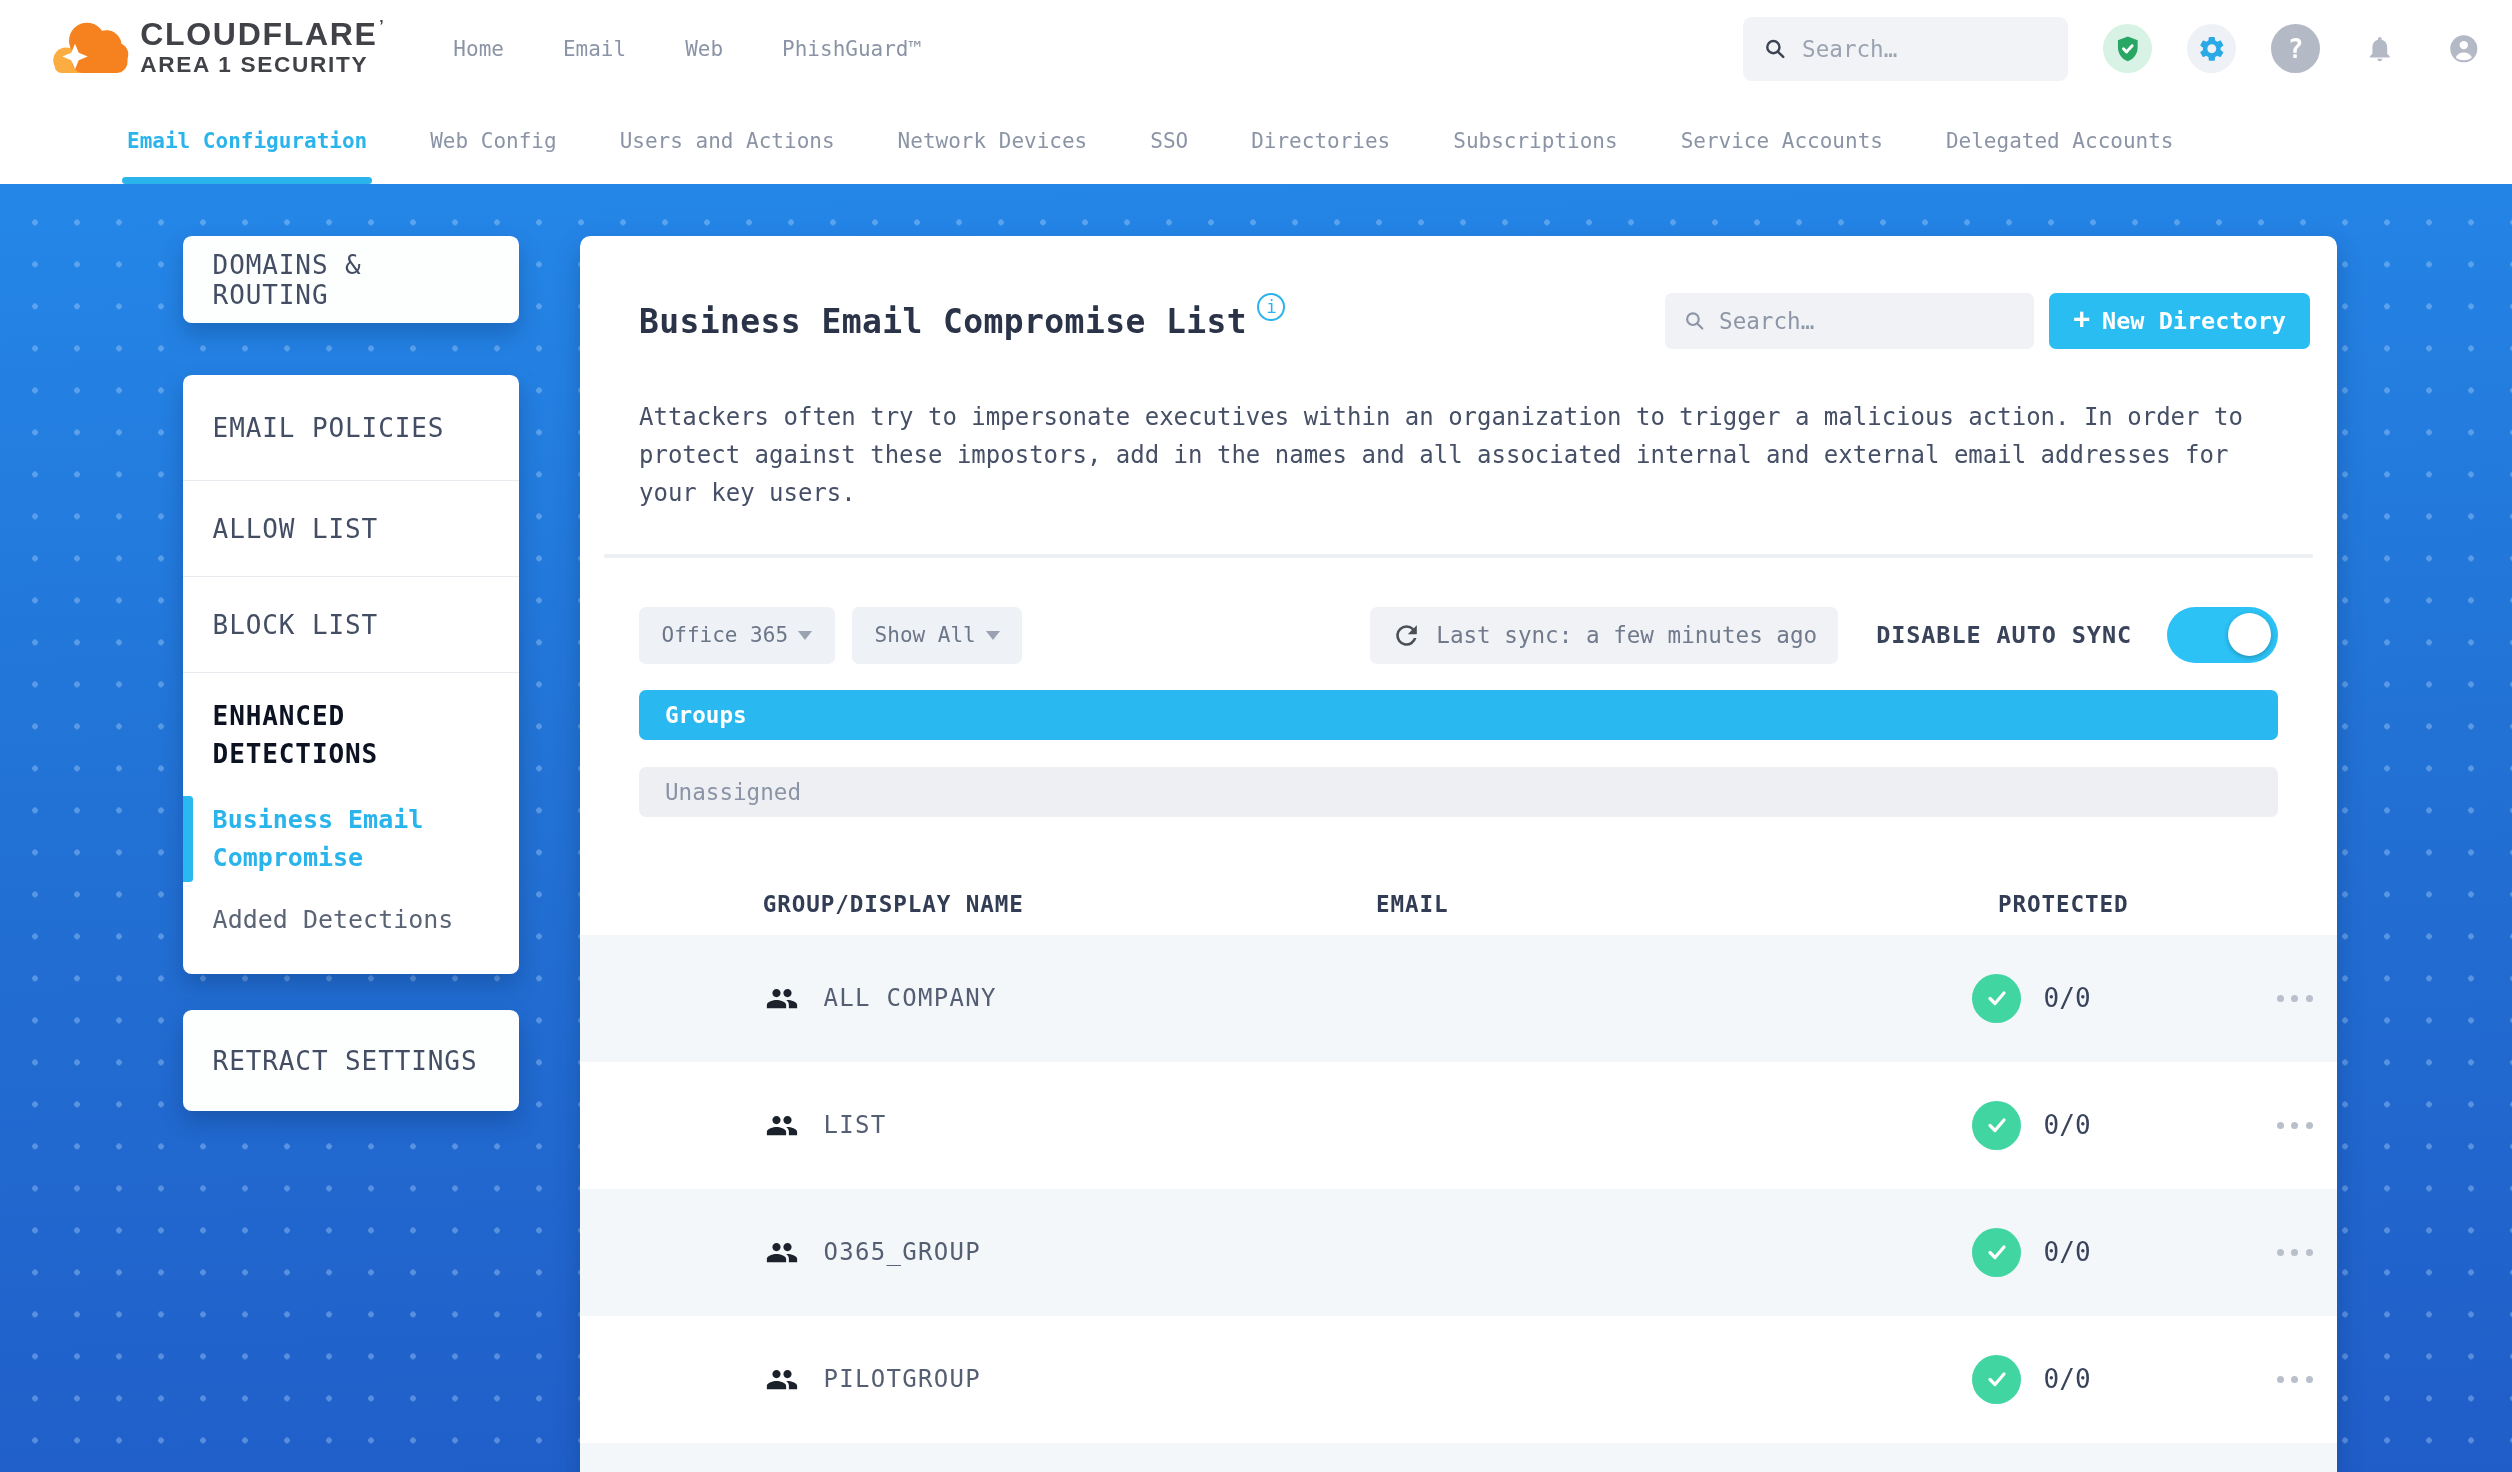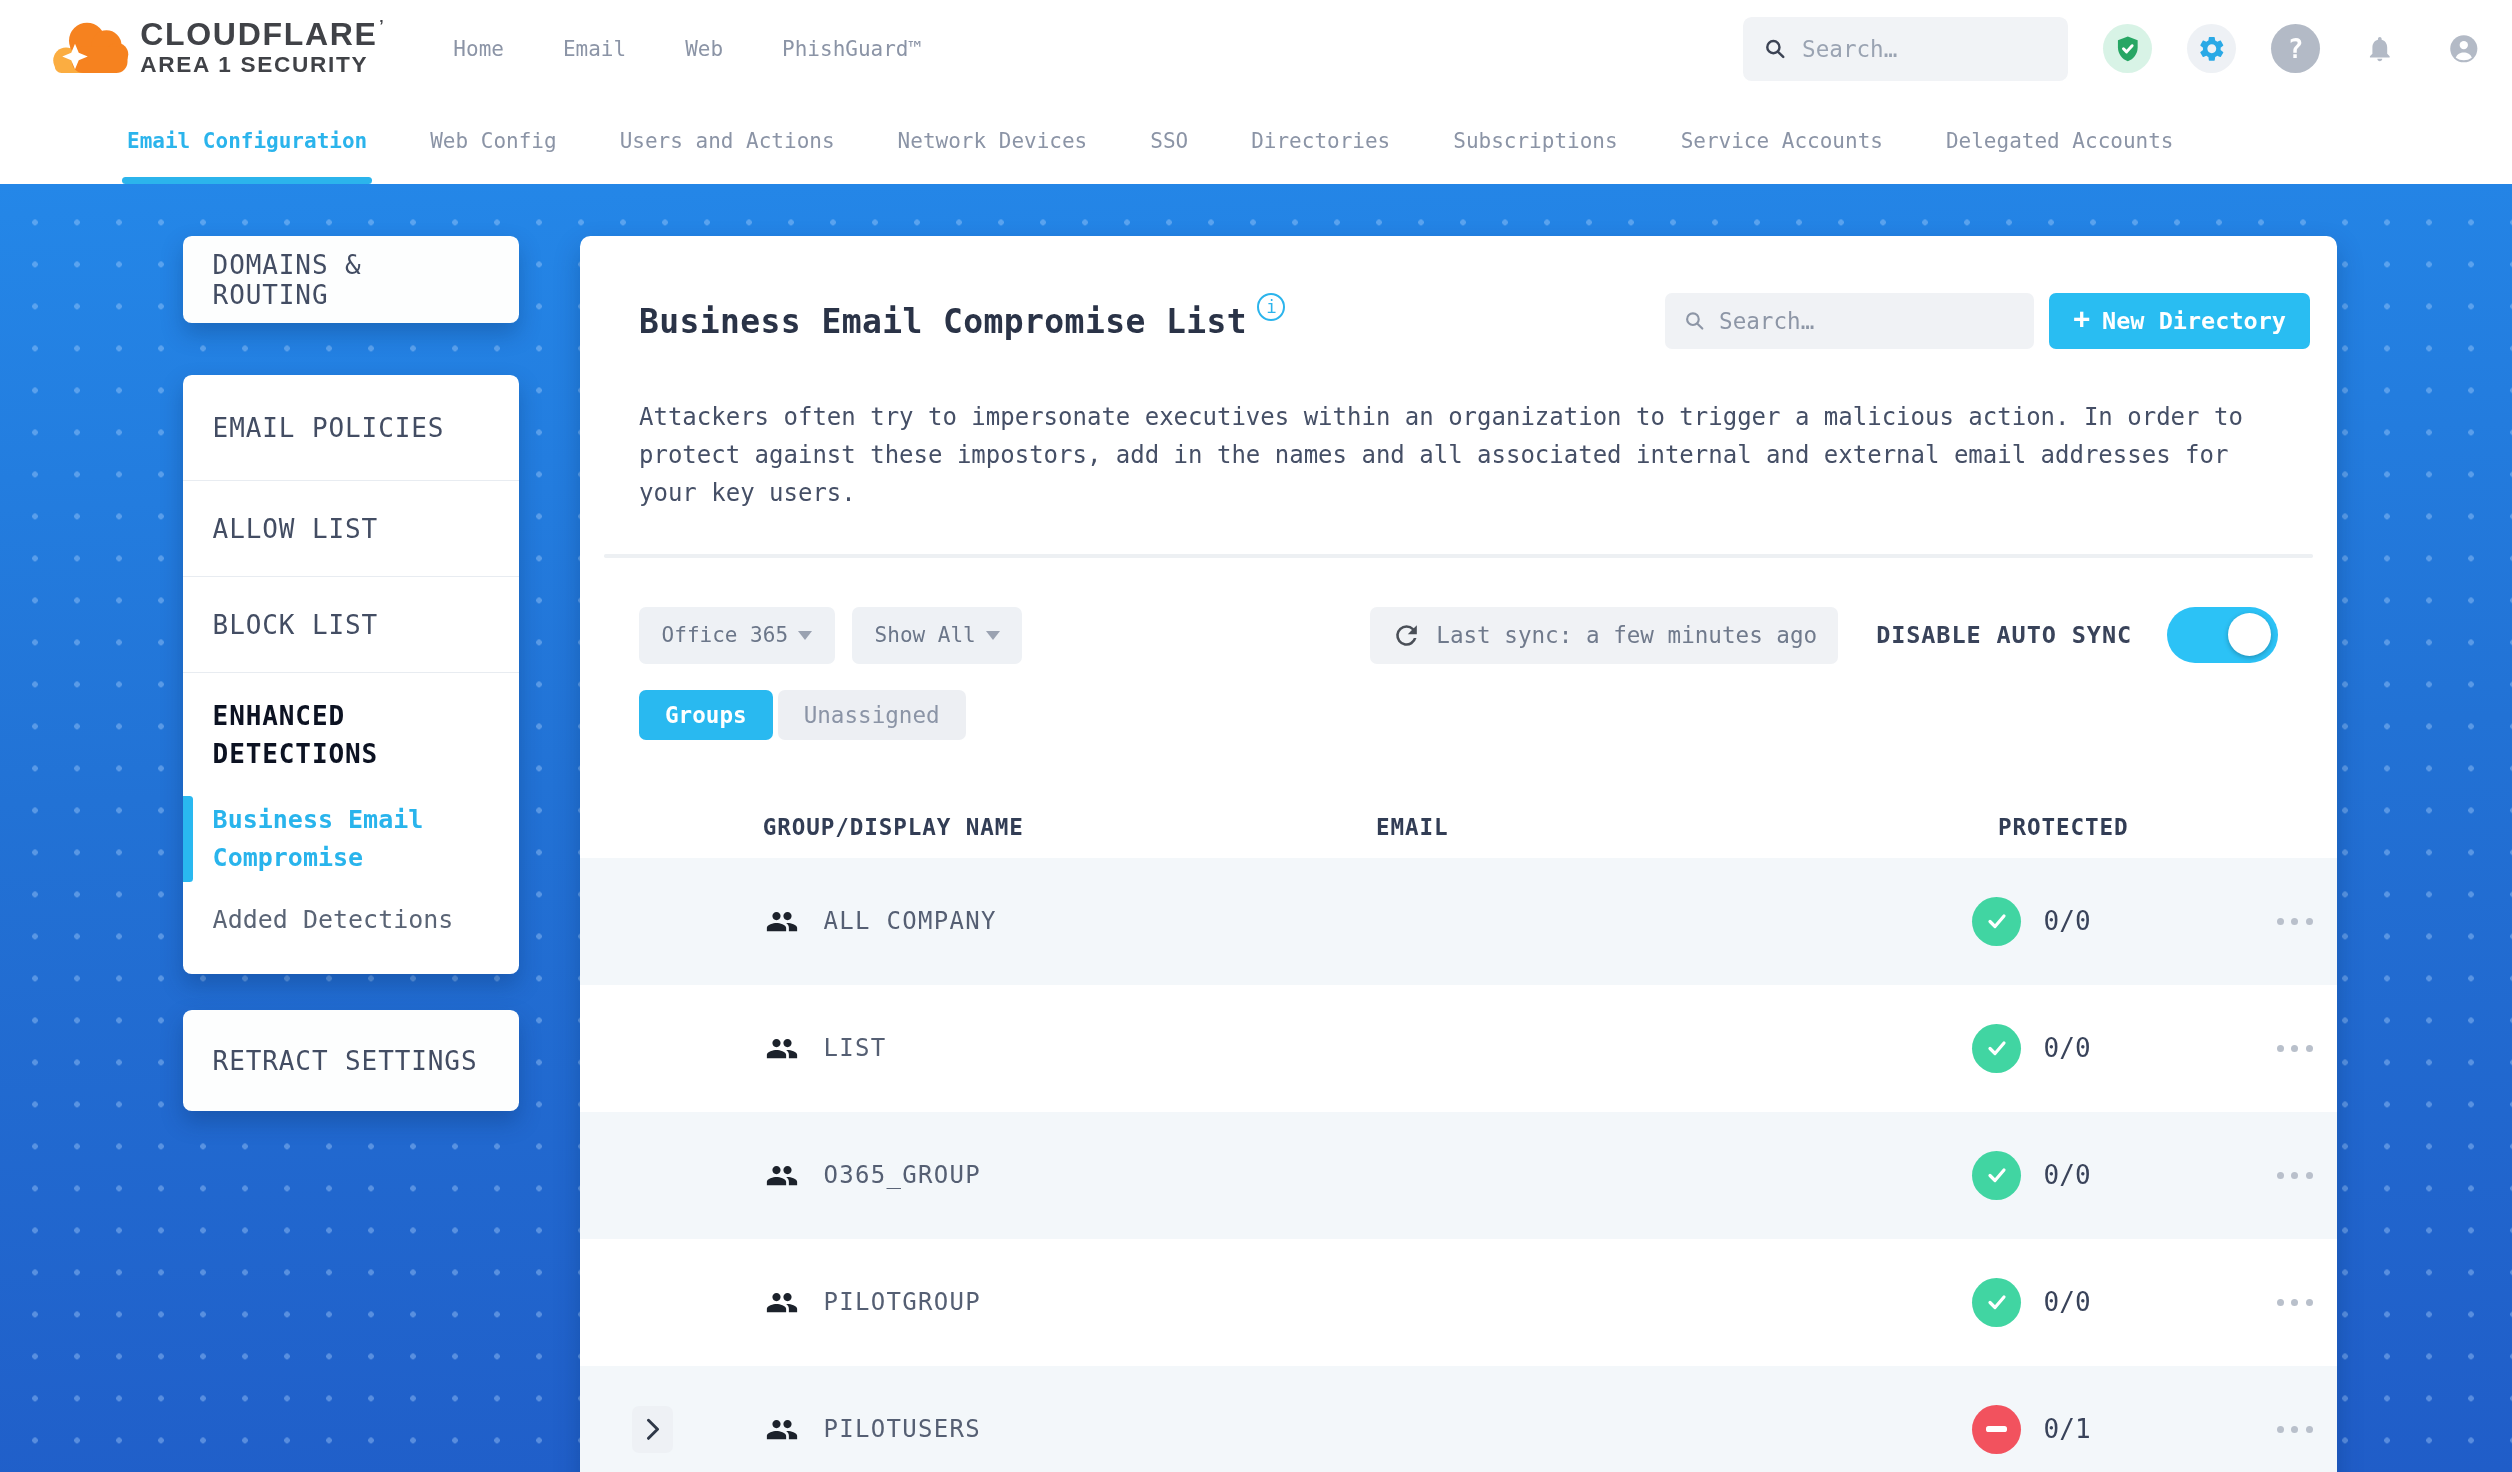--- a/index.html
+++ b/index.html
@@ -74,21 +74,21 @@
   .filters { margin-top:49px; display:flex; align-items:center; height:57px; }
   .pill { background:#eef1f5; border-radius:7px; height:57px; display:flex; align-items:center; padding:0 22.6px; gap:10px; font-size:21px; color:#6b7689; cursor:pointer; white-space:nowrap; }
   .pill + .pill { margin-left:17.4px; }
   .caret { width:0; height:0; border-left:7.8px solid transparent; border-right:7.8px solid transparent; border-top:9.6px solid #9aa2b1; }
   .sync-pill { margin-left:auto; background:#f0f2f5; border-radius:7px; height:57px; display:flex; align-items:center; padding:0 21px; gap:14px; font-size:22.6px; color:#707a8c; cursor:pointer; white-space:nowrap; }
   .sync-pill svg { width:31px; height:31px; }
   .autosync-label { margin-left:38px; font-size:23.5px; font-weight:bold; color:#39435a; letter-spacing:0.9px; white-space:nowrap; }
   .toggle { margin-left:35px; width:111px; height:56px; border-radius:28px; background:#2cc2f6; position:relative; cursor:pointer; flex:0 0 auto; }
   .toggle .knob { position:absolute; top:6px; right:7px; width:43px; height:43px; border-radius:50%; background:#fff; box-shadow:0 1.7px 5.2px rgba(0,0,0,.25); }
 
-  .tabs { margin-top:26px; display:flex; gap:5px; }
+  .tabs { margin-top:26px; display:flex; gap:27px;flex-direction:column; }
   .tab { height:50px; border-radius:7px; display:flex; align-items:center; padding:0 26px; font-size:22.6px; cursor:pointer; }
   .tab.active { background:#29b9f0; color:#fff; font-weight:bold; }
   .tab.inactive { background:#edeff3; color:#8b94a6; }
 
   
   .table { margin:57px -59px 0; }
   .tgrid { display:grid; grid-template-columns:160px 621px 589px 303px 1fr; align-items:center;padding-left:15px; }
   .thead { height:61px; }
   .th { font-size:22.6px; font-weight:bold; color:#323d55; letter-spacing:0.9px; }
   .th-name { grid-column:2; padding-left:7.8px; }

